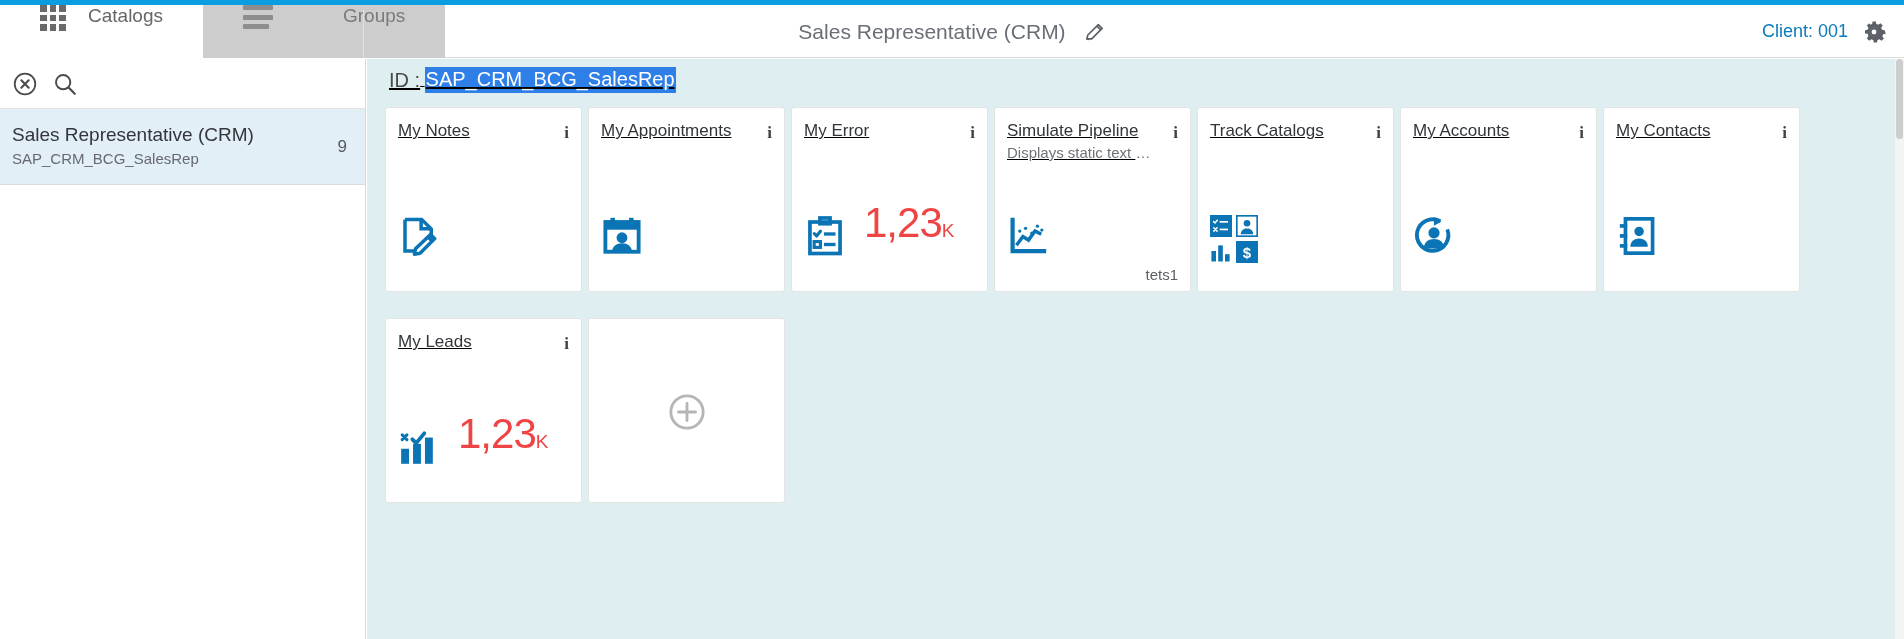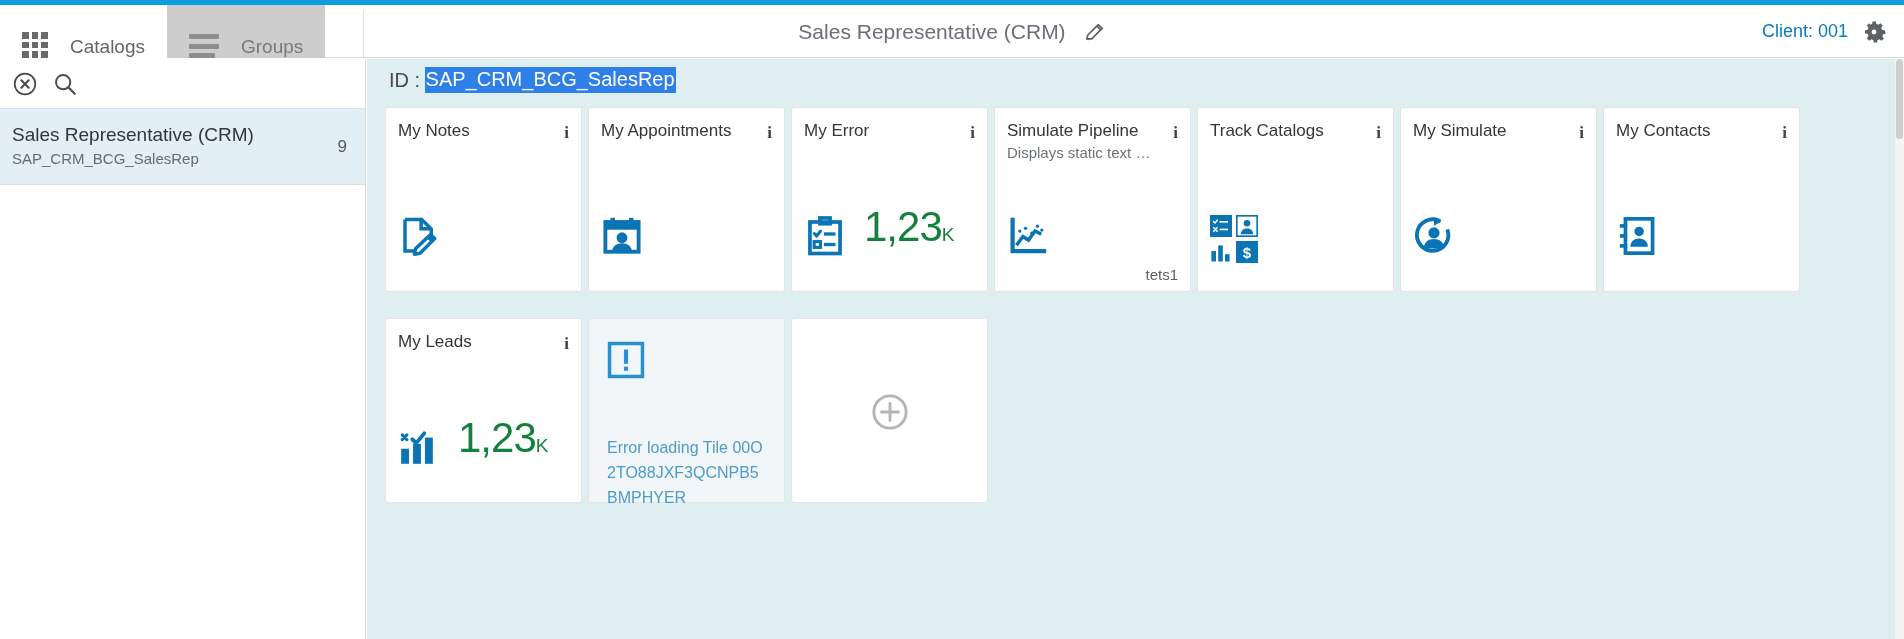--- a/index.html
+++ b/index.html
@@ -21,26 +21,26 @@
   
   .header {
     position: absolute; top: 5px; left: 0;
     width: 1904px; height: 53px;
     background: #ffffff;
     border-bottom: 1px solid #d9d9d9;
   }
 
   .nav-tabs { position: absolute; top: 0; left: 0; height: 53px; display: flex; }
   .nav-tab {
-    display: flex; align-items: flex-end;
-    height: 53px; padding: 0 22px;
+    display: flex; align-items: flex-start;
+    height: 53px; padding: 0 40px;
     cursor: pointer;
     background: #ffffff;
   }
-  .nav-tab.active { background: #cdcdcd; }
+  .nav-tab.active { background: #cdcdcd; gap: 48px; }
   .nav-tab .tab-label {
     font-size: 19px; color: #666666; margin-left: 22px; white-space: nowrap;
   }
   .nav-tab.active .tab-label { color: #7a7a7a; }
 
   
   .grid-icon { width: 26px; height: 26px; display: grid;
                grid-template-columns: repeat(3, 1fr); grid-template-rows: repeat(3, 1fr);
                gap: 3px; }
   .grid-icon i { background: #6a6a6a; display: block; }
@@ -107,20 +107,21 @@
   .catalog-item .cat-count {
     position: absolute; right: 18px; top: 50%; transform: translateY(-50%);
     font-size: 17px; color: #555a5f;
   }
 
   
   .content {
     position: absolute; top: 59px; left: 367px;
     width: 1528px; height: 580px;
     background: #dfeef1;
+    text-decoration: underline;
   }
   .content-scrollbar {
     position: absolute; top: 59px; right: 0; width: 9px; height: 580px;
     background: #f4f4f4;
   }
   .content-scrollbar .thumb {
     position: absolute; top: 0; left: 1px; width: 7px; height: 80px;
     background: #cdcdcd; border-radius: 4px;
   }
 
@@ -164,21 +165,21 @@
   .tile-body {
     position: absolute; left: 12px; right: 12px; bottom: 34px;
     display: flex; align-items: flex-end; justify-content: flex-start;
   }
   .tile-icon { width: 42px; height: 42px; flex: 0 0 auto; }
   .tile-icon-grid { display: grid; grid-template-columns: 22px 22px; grid-template-rows: 22px 22px;
                     gap: 4px; }
   .tile-icon-grid > span { width: 22px; height: 22px; display: block; }
 
   .tile-number {
-    margin-left: 18px; font-size: 42px; color: #15803d; line-height: 44px;
+    margin-left: 18px; font-size: 42px; color: #ef4444; line-height: 52px;
     font-weight: 300; letter-spacing: -1px;
   }
   .tile-number .unit { font-size: 19px; vertical-align: baseline; }
 
   .tile-footer {
     position: absolute; right: 12px; bottom: 8px;
     font-size: 15px; color: #5c6166; padding-left: 24px;
   }
 
   
@@ -412,21 +413,21 @@
                 <rect x="0" y="0" width="22" height="22" fill="#0a74b5"></rect>
                 <text x="11" y="17" font-size="15" font-family="Liberation Sans, sans-serif" font-weight="bold" fill="#ffffff" text-anchor="middle">$</text>
               </svg>
             </span>
           </span>
         </div>
       </div>
 
       <div class="tile">
         <div class="tile-header">
-          <div class="tile-title">My Simulate</div>
+          <div class="tile-title">My Accounts</div>
           <div class="info-icon">i</div>
         </div>
         <div class="tile-body">
           <span class="tile-icon">
             <svg viewBox="0 0 24 24" width="42" height="42">
               <path d="M19.6 8.2A9 9 0 1 1 15.6 3.6" fill="none" stroke="#0a74b5" stroke-width="2.2"></path>
               <path d="M12.1 1.2 L16.2 3.9 L11.9 6.1 Z" fill="#0a74b5"></path>
               <circle cx="12" cy="10.2" r="3.2" fill="#0a74b5"></circle>
               <path d="M6.2 19.1c0-3.6 2.7-5.4 5.8-5.4s5.8 1.8 5.8 5.4z" fill="#0a74b5"></path>
             </svg>
@@ -465,30 +466,20 @@
               <path d="M8.2 7.6 L10.4 9.8 L15 4.2" fill="none" stroke="#0a74b5" stroke-width="2.2" stroke-linecap="round" stroke-linejoin="round"></path>
               <rect x="1.8" y="13" width="4.5" height="8.6" fill="#0a74b5"></rect>
               <rect x="8.6" y="10.2" width="4.5" height="11.4" fill="#0a74b5"></rect>
               <rect x="15.4" y="6.6" width="4.5" height="15" fill="#0a74b5"></rect>
             </svg>
           </span>
           <span class="tile-number"><span>1,23</span><span class="unit">K</span></span>
         </div>
       </div>
 
-      <div class="tile error-tile">
-        <span class="err-icon">
-          <svg viewBox="0 0 24 24" width="38" height="38">
-            <rect x="1.6" y="1.6" width="20.8" height="20.8" fill="none" stroke="#2a91cf" stroke-width="2.2"></rect>
-            <rect x="10.7" y="5.4" width="2.6" height="9" fill="#2a91cf"></rect>
-            <rect x="10.7" y="16.2" width="2.6" height="2.6" fill="#2a91cf"></rect>
-          </svg>
-        </span>
-        <div class="err-text">Error loading Tile 00O2TO88JXF3QCNPB5BMPHYER</div>
-      </div>
 
       <div class="tile add-tile">
         <span class="plus-circle">
           <svg viewBox="0 0 24 24" width="38" height="38">
             <circle cx="12" cy="12" r="10.2" fill="none" stroke="#b5b5b5" stroke-width="1.8"></circle>
             <path d="M12 6.6 V17.4 M6.6 12 H17.4" stroke="#b5b5b5" stroke-width="1.8" stroke-linecap="round"></path>
           </svg>
         </span>
       </div>
 

